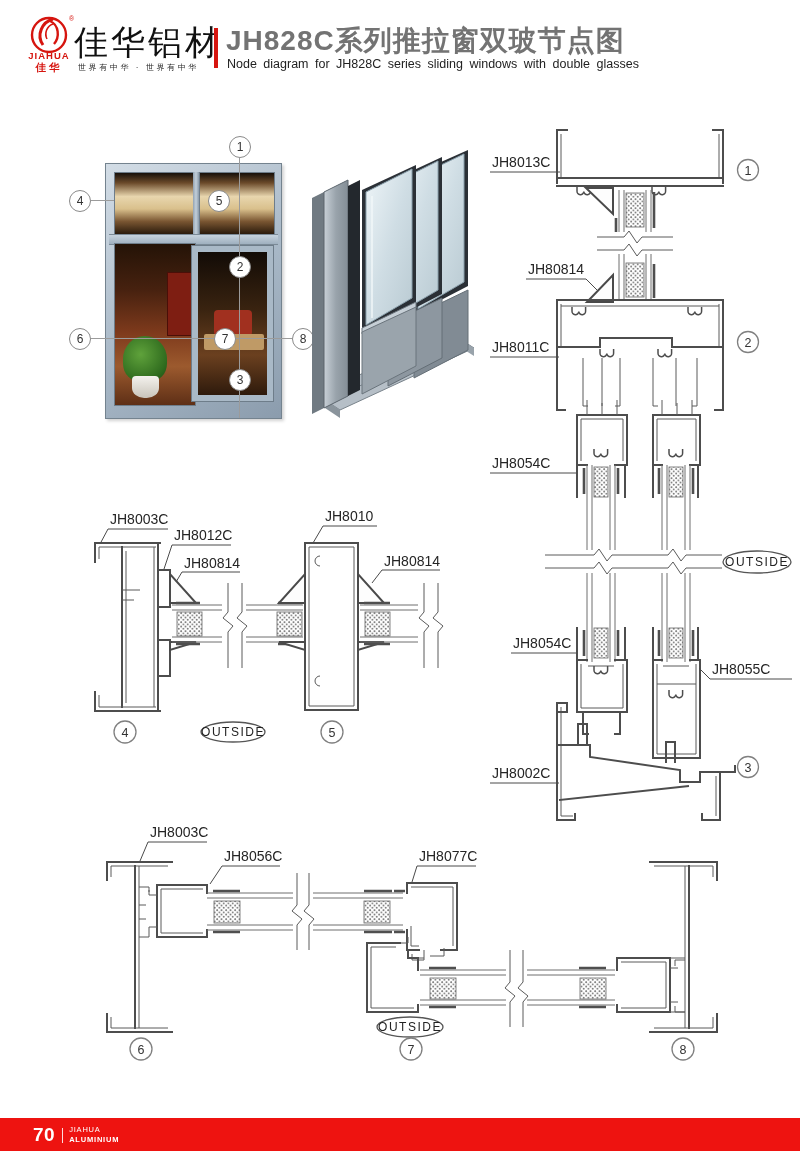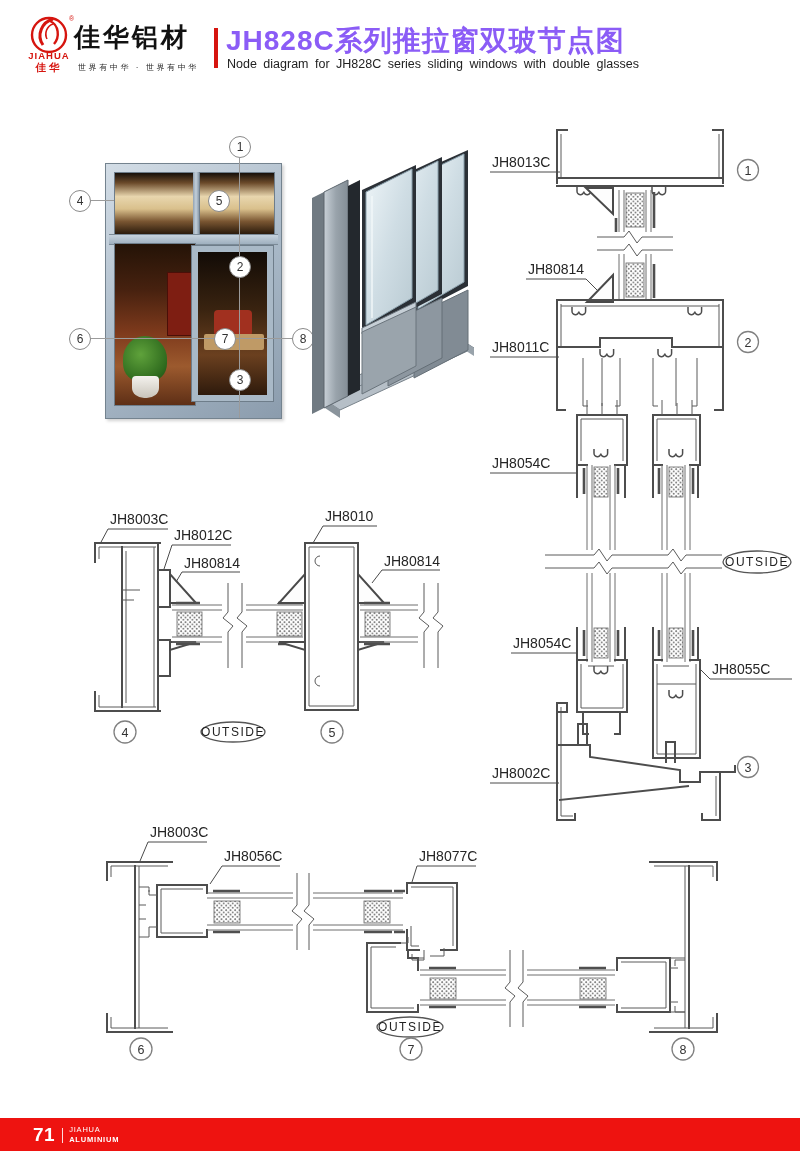--- a/index.html
+++ b/index.html
@@ -1,24 +1,24 @@
 <!DOCTYPE html>
 <html><head>
 <meta charset="utf-8">
 <style>
   html,body{margin:0;padding:0;background:#fff;}
   .page{position:relative;width:800px;height:1151px;background:#fff;overflow:hidden;
         font-family:"Liberation Sans",sans-serif;color:#1a1a1a;}
   .abs{position:absolute;}
 
   
-  .company-cn{position:absolute;left:74px;top:20px;font-size:26px;font-weight:bold;letter-spacing:3px;color:#111;}
+  .company-cn{position:absolute;left:74px;top:20px;font-size:34px;font-weight:normal;letter-spacing:3px;color:#111;}
   .slogan{position:absolute;left:78px;top:62px;font-size:8px;letter-spacing:2.6px;color:#2c2c2c;}
   .hdr-divider{position:absolute;left:214px;top:28px;width:4px;height:40px;}
-  .title-cn{position:absolute;left:226px;top:22px;font-size:28px;font-weight:bold;letter-spacing:1px;color:#8b5cf6;margin:0;}
+  .title-cn{position:absolute;left:226px;top:22px;font-size:28px;font-weight:bold;letter-spacing:1px;color:#737373;margin:0;}
   .title-en{position:absolute;left:227px;top:57px;font-size:12.5px;color:#222;word-spacing:3px;}
   .logo-svg{position:absolute;left:22px;top:10px;}
 
   
   .win{position:absolute;left:105px;top:163px;width:175px;height:254px;
        background:linear-gradient(145deg,#d3dde6 0%,#a7b7c6 55%,#8b9cad 100%);
        border:1px solid #74838f;box-shadow:2px 2px 3px rgba(0,0,0,.18);}
   .pane{position:absolute;overflow:hidden;border:1px solid #6e7d8a;}
   .scene-top{background:linear-gradient(180deg,#17100a 0%,#6b4a2a 16%,#e8d6ae 38%,#d9c08c 58%,#7a5632 78%,#241609 100%);}
   .scene-bl{background:linear-gradient(180deg,#241307 0%,#46210f 28%,#7e3a1c 55%,#9c5a2e 76%,#5e2f16 100%);}
@@ -429,21 +429,21 @@
       <circle class="cocirc" cx="141" cy="1049" r="11"></circle>
       <text class="num" x="141" y="1053.5" text-anchor="middle">6</text>
       <circle class="cocirc" cx="411" cy="1049" r="11"></circle>
       <text class="num" x="411" y="1053.5" text-anchor="middle">7</text>
       <circle class="cocirc" cx="683" cy="1049" r="11"></circle>
       <text class="num" x="683" y="1053.5" text-anchor="middle">8</text>
     </g>
   </svg>
 
   <footer class="footer-bar" style="background:#ee1310;">
-    <span class="page-num">71</span>
+    <span class="page-num">70</span>
     <span class="foot-sep"></span>
     <span class="foot-brand">
       <span style="display:block;">JIAHUA</span>
       <span style="display:block;font-weight:bold;">ALUMINIUM</span>
     </span>
   </footer>
 
 </div>
 
 </body></html>

